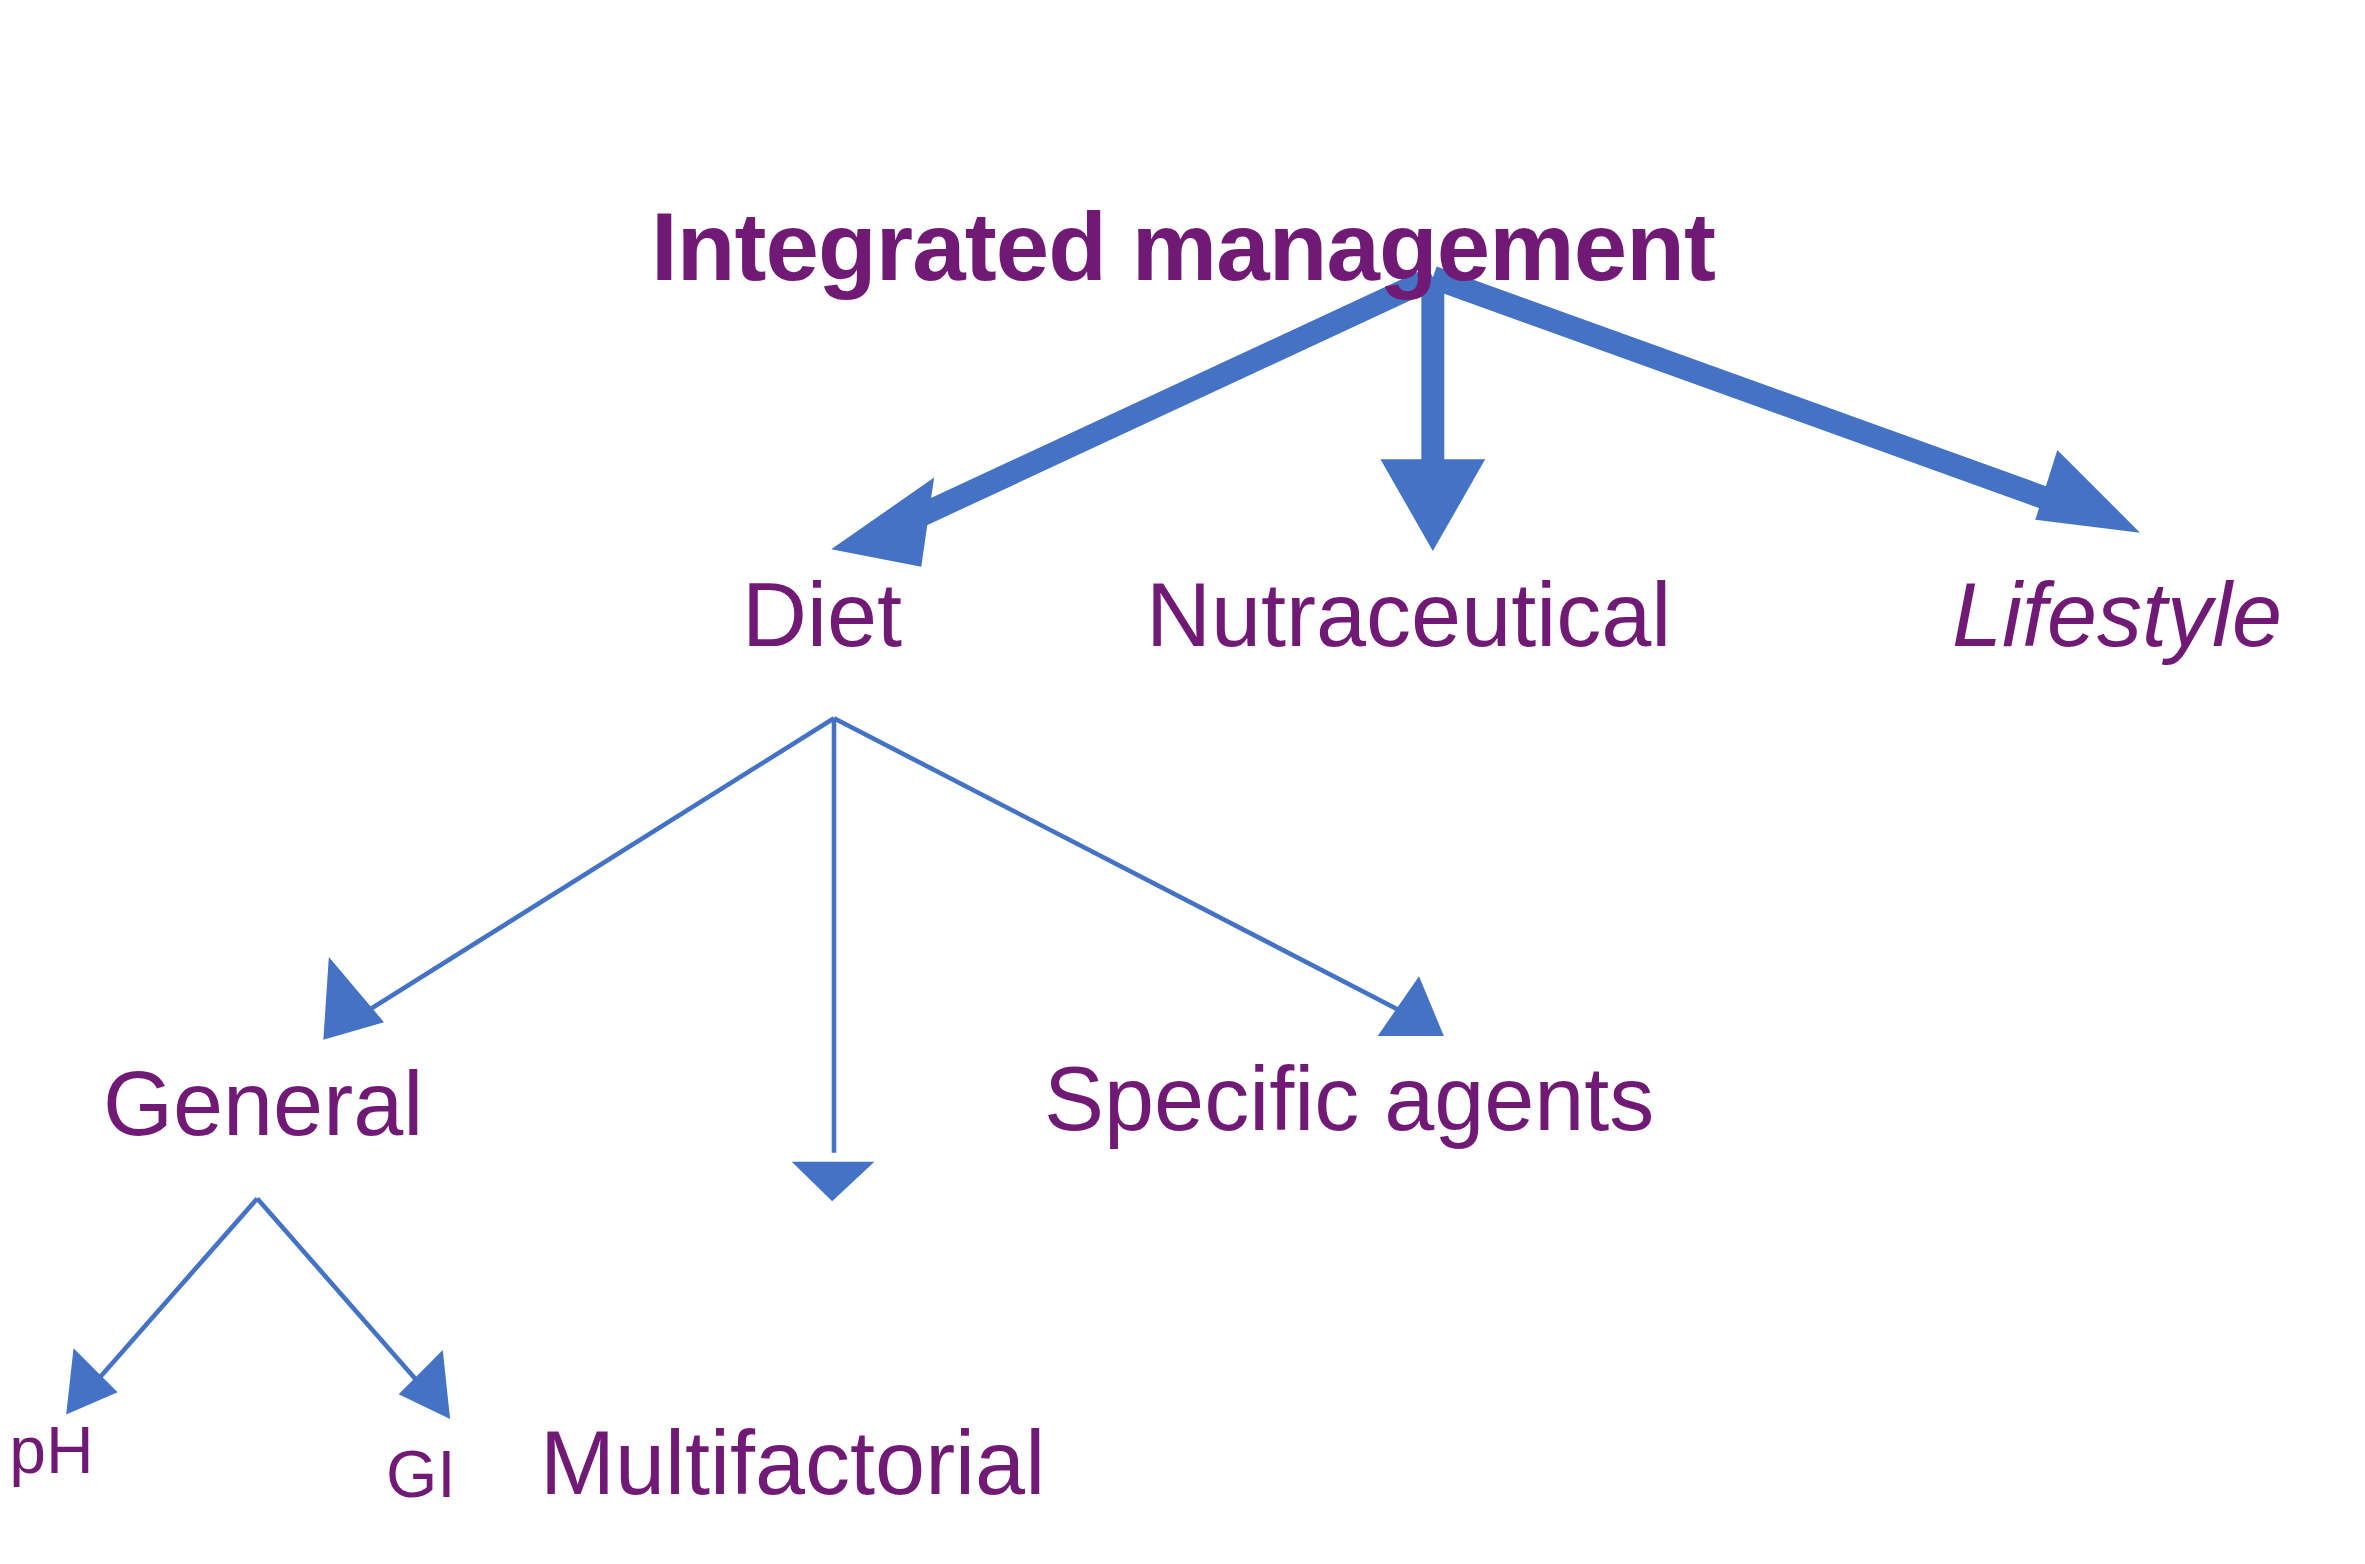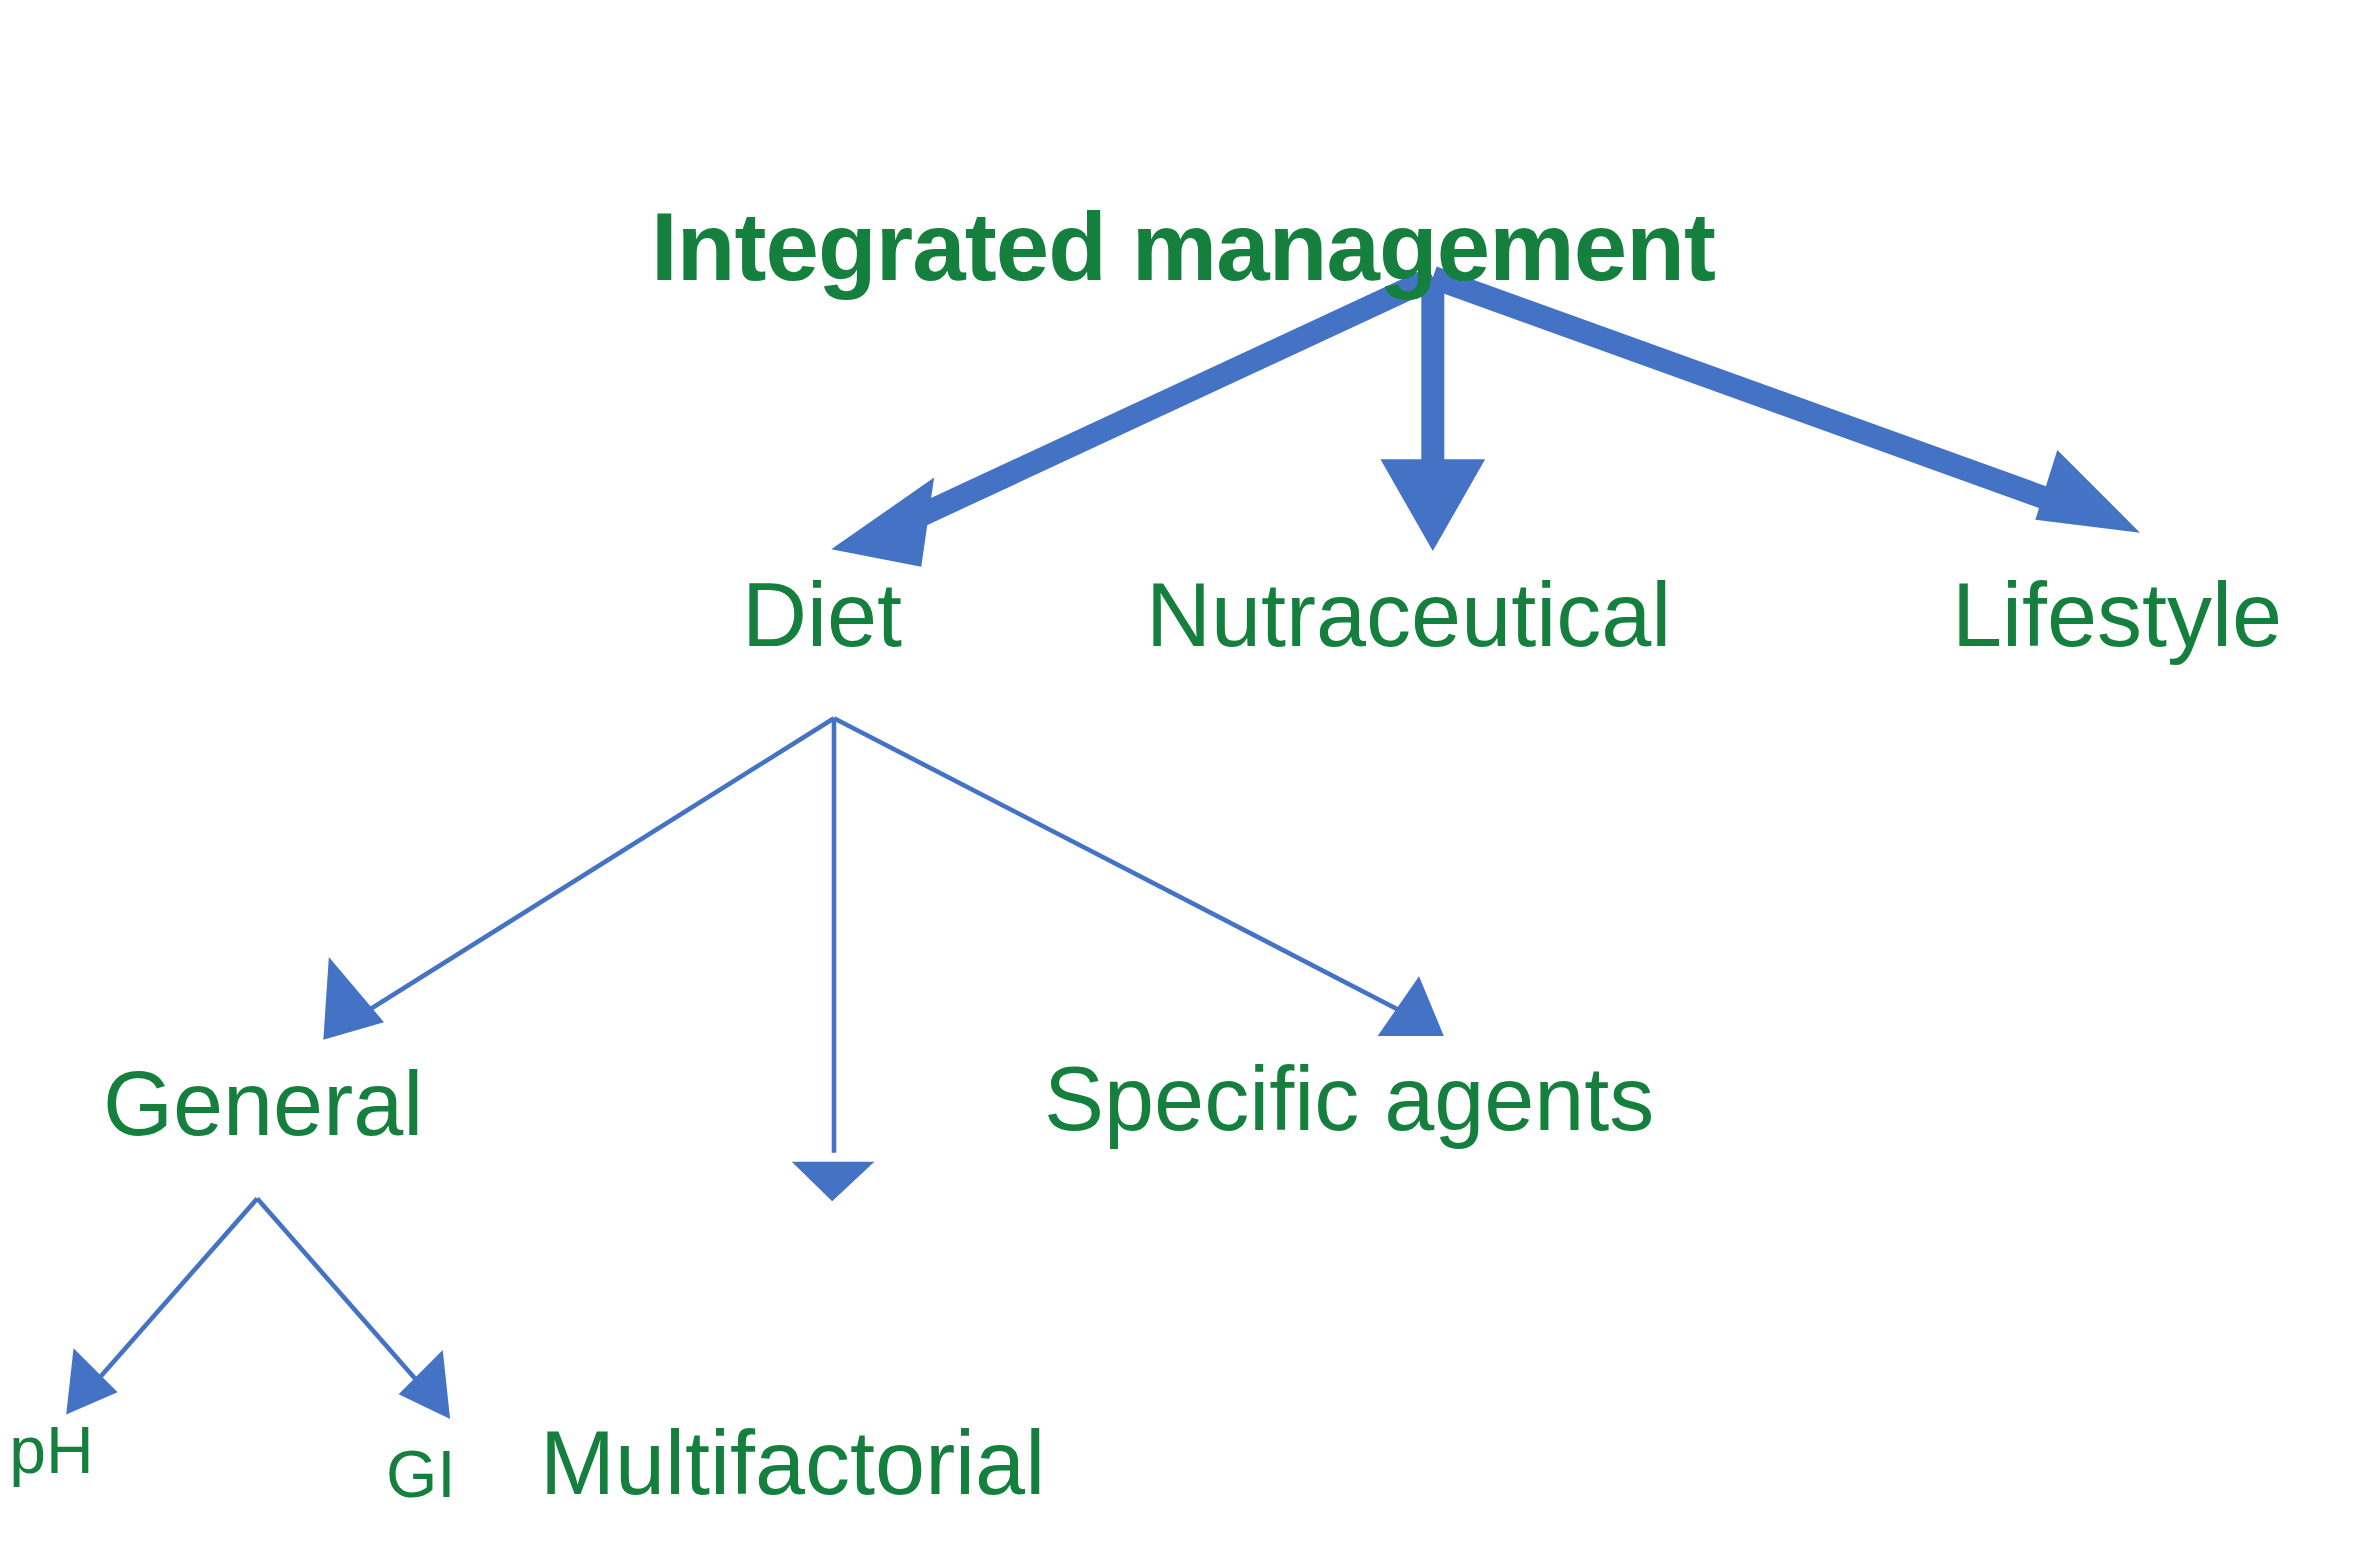--- a/index.html
+++ b/index.html
@@ -19,21 +19,21 @@
   #edges {
     position: absolute;
     left: 0;
     top: 0;
     width: 2366px;
     height: 1565px;
   }
   .node {
     position: absolute;
     white-space: pre;
-    color: #15803d;
+    color: #701a75;
     line-height: 1.12;
   }
   .title {
     font-weight: bold;
     font-size: 96px;
     letter-spacing: -0.9px;
     text-align: center;
     line-height: 1.0;
     width: 2366px;
     left: 0;
@@ -49,21 +49,21 @@
     font-weight: normal;
   }
   .lvl3.two-line { line-height: 1.08; }
   .lvl3.two-line .tline { display: block; }
   .lvl4 {
     font-size: 66px;
     font-weight: normal;
   }
   #n-diet      { left: 742px;  top: 565px; }
   #n-nutra     { left: 1146px; top: 565px; }
-  #n-life      { left: 1952px; top: 565px; }
+  #n-life      { left: 1952px; top: 565px; font-style: italic; }
   #n-general   { left: 103px;  top: 1054px; text-align: center; }
   #n-specific  { left: 1044px; top: 1049px; }
   #n-multi     { left: 540px;  top: 1221px; }
   #n-ph        { left: 9.2px;   top: 1414px; }
   #n-gi        { left: 386px;  top: 1414px; margin-top: 24px; }
 </style>
 </head>
 <body>
 
 <div id="canvas">

